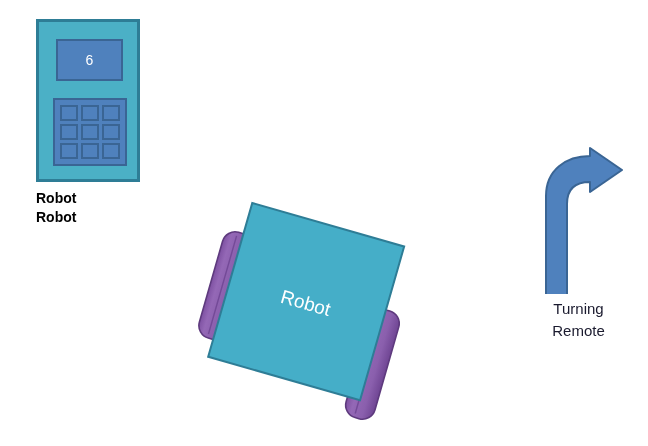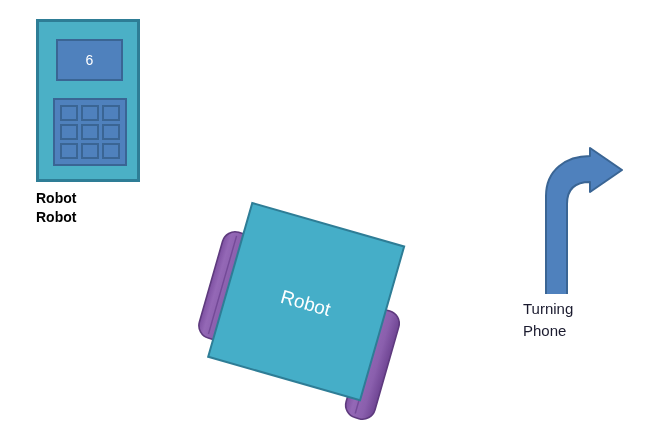--- a/index.html
+++ b/index.html
@@ -108,20 +108,21 @@
     width: 120px;
   }
   .arrow-svg { display: block; }
   .arrow-caption {
     margin-top: 4px;
     margin-left: 9px;
     font-size: 15px;
     color: #1a1a2e;
     line-height: 1.45;
     font-family: "Liberation Sans", sans-serif;
+    text-align: center;
   }
 </style>
 </head>
 <body>
 
 <div class="stage">
 
   <div class="phone-group">
     <div class="phone-body">
 
@@ -191,17 +192,17 @@
                L 68 0
                L 100 22
                L 68 44
                L 68 34
                C 52 34 45 42 45 56
                L 45 150
                Z" transform="translate(8,4)" fill="#4F81BD" stroke="#3A6594" stroke-width="2" stroke-linejoin="round"></path>
     </svg>
     <div class="arrow-caption">
       <div>Turning</div>
-      <div>Phone</div>
+      <div>Remote</div>
     </div>
   </div>
 
 </div>
 
 </body></html>

